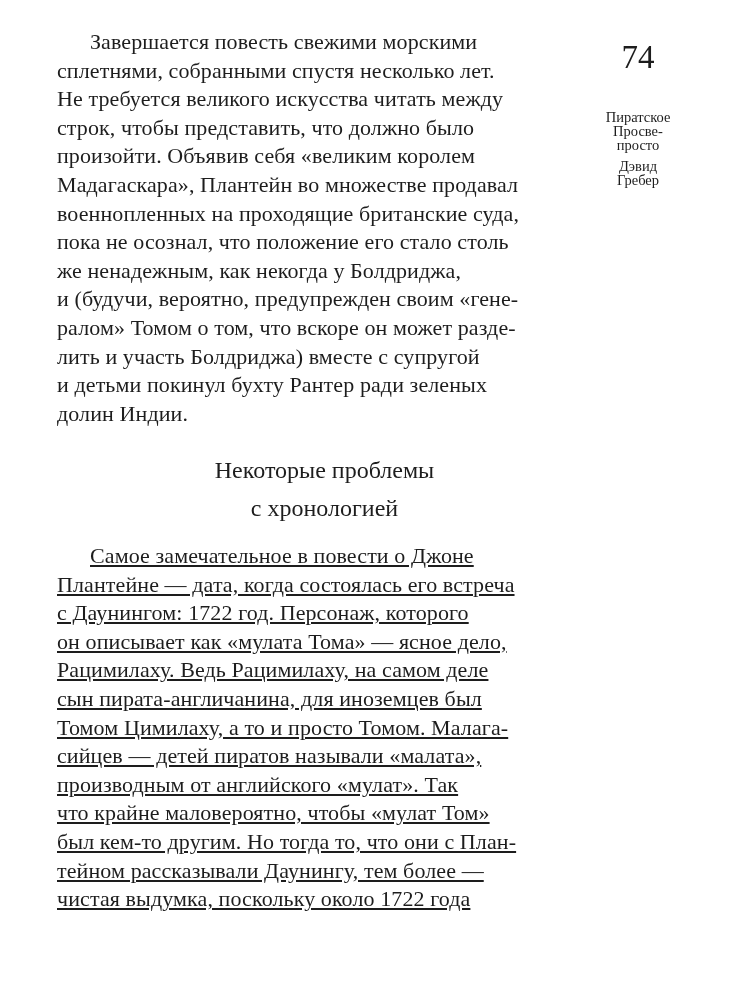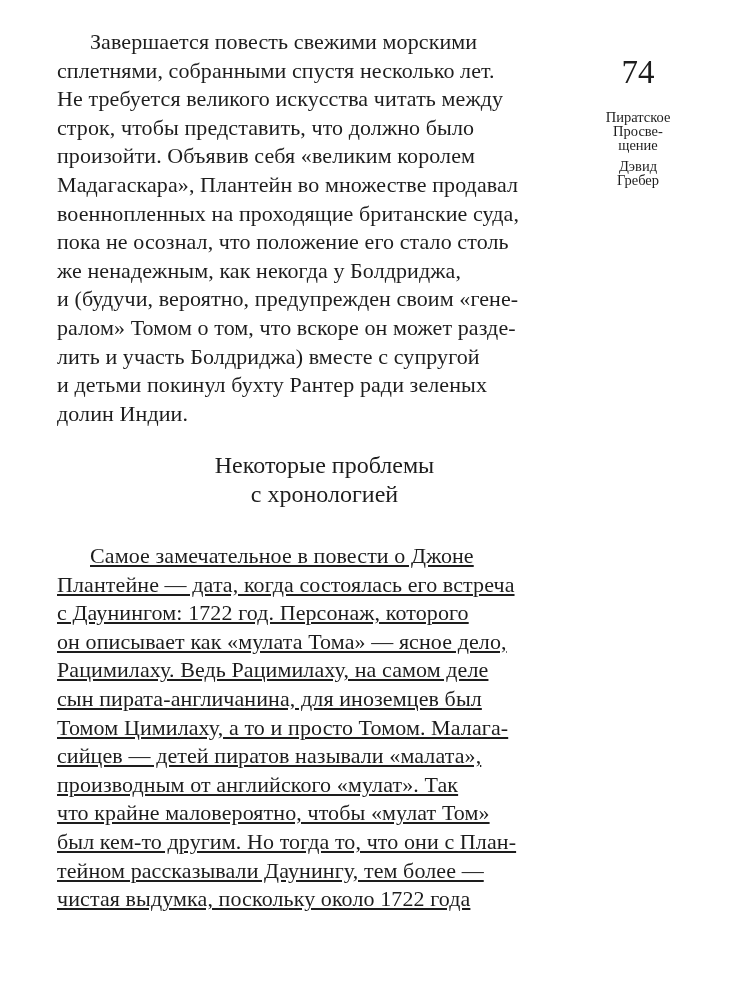--- a/index.html
+++ b/index.html
@@ -36,35 +36,35 @@
   }
   .para-1 { top: 28px; }
   .para-2 { top: 542px; text-decoration: underline; }
   .section-heading {
     position: absolute;
     top: 451px;
     left: 57px;
     width: 535px;
     margin: 0;
     font-size: 24px;
-    line-height: 29px;
+    line-height: 38px;
     font-weight: 400;
     text-align: center;
     white-space: pre-line;
   }
   .margin-col {
     position: absolute;
     left: 592px;
     top: 0;
     width: 92px;
     text-align: center;
   }
   .page-number {
     position: absolute;
-    top: 56px;
+    top: 41px;
     left: 0;
     width: 100%;
     font-size: 33px;
     line-height: 33px;
   }
   .margin-small {
     position: absolute;
     left: 0;
     width: 100%;
     font-size: 14.5px;
@@ -108,18 +108,18 @@
 производным от английского «мулат». Так
 что крайне маловероятно, чтобы «мулат Том»
 был кем-то другим. Но тогда то, что они с План-
 тейном рассказывали Даунингу, тем более —
 чистая выдумка, поскольку около 1722 года</p>
 
   <div class="margin-col">
     <div class="page-number">74</div>
     <div class="margin-small book-title">Пиратское
 Просве-
-щение</div>
+просто</div>
     <div class="margin-small book-author">Дэвид
 Гребер</div>
   </div>
 
 </div>
 
 </body></html>

